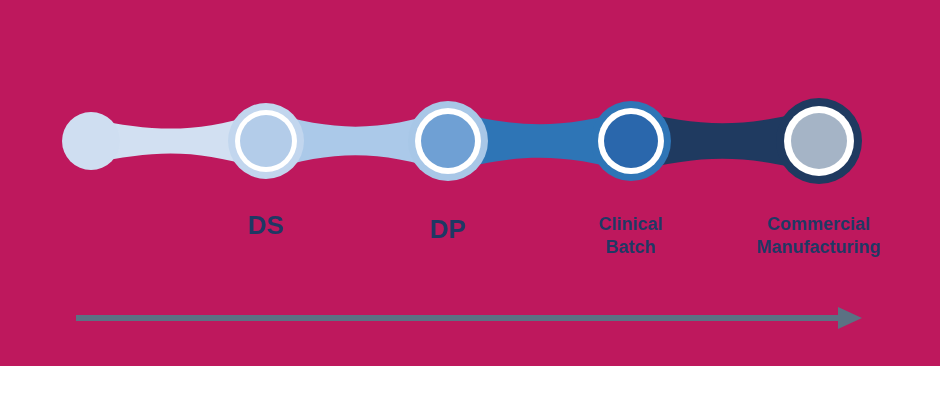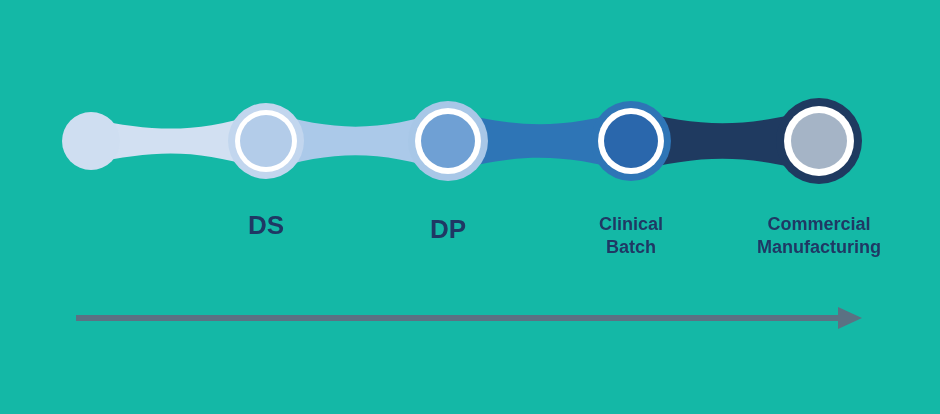--- a/index.html
+++ b/index.html
@@ -4,22 +4,22 @@
 <style>
   html, body {
     margin: 0;
     padding: 0;
     background: #ffffff;
     font-family: "Liberation Sans", sans-serif;
   }
   .canvas {
     position: relative;
     width: 940px;
-    height: 414px;
-    background: #14b8a6;
+    height: 366px;
+    background: #be185d;
     overflow: hidden;
   }
   svg text {
     font-family: "Liberation Sans", sans-serif;
   }
 </style>
 </head>
 <body>
 
 <div class="canvas">

